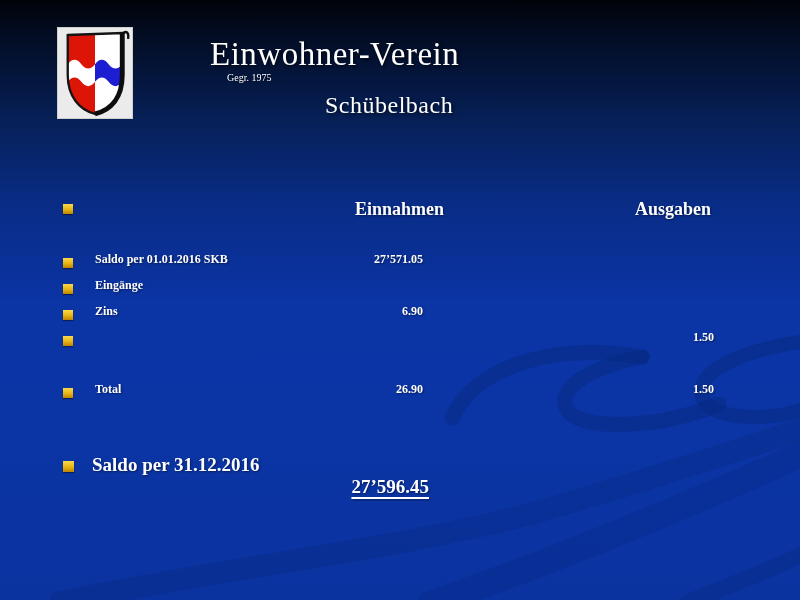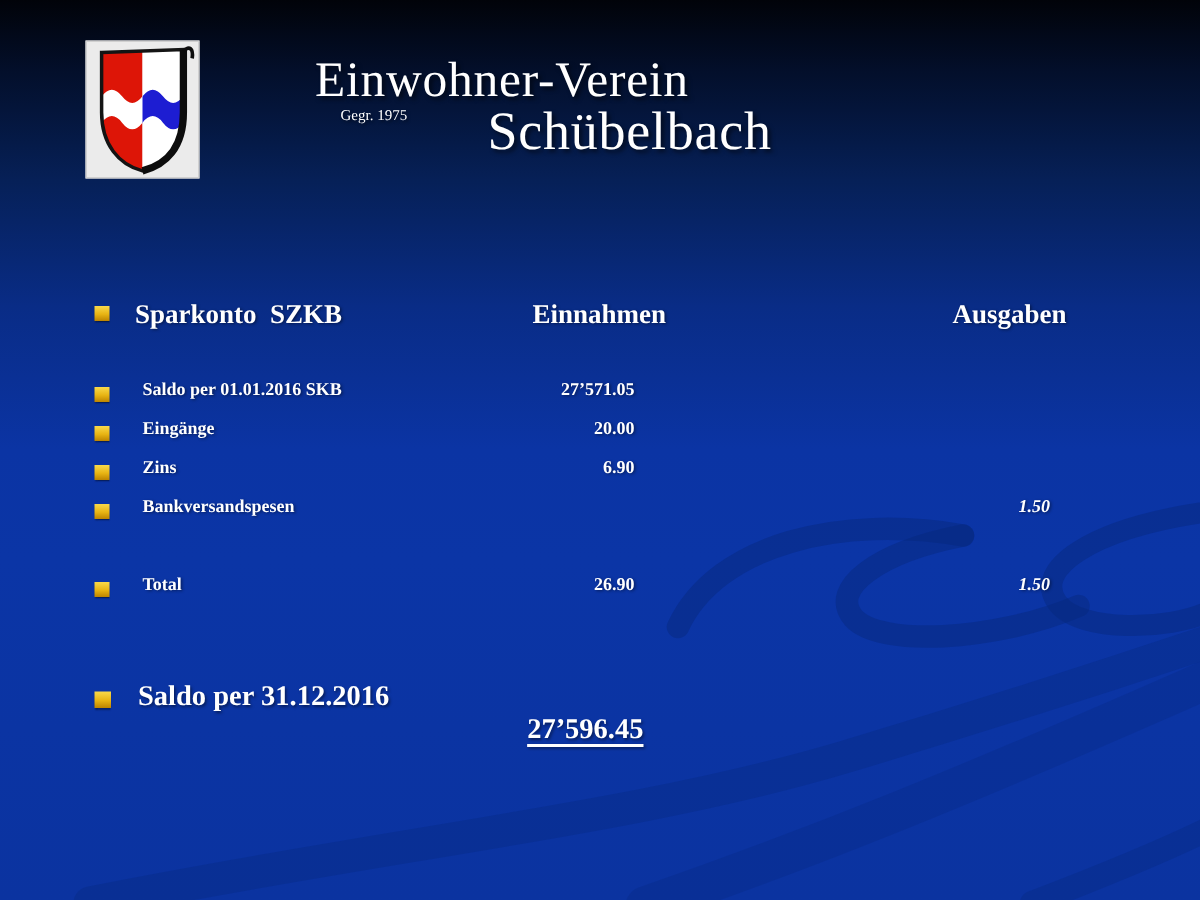--- a/index.html
+++ b/index.html
@@ -15,33 +15,33 @@
   .logo-box{
     position:absolute;left:57px;top:27px;width:76px;height:92px;
     background:#ebebeb;border:1px solid #d0d0d0;box-sizing:border-box;
   }
   .logo-box svg{display:block;width:100%;height:100%;}
   
   .title1{position:absolute;left:186px;top:36px;font-size:33px;letter-spacing:.5px;
           text-shadow:2px 2px 3px rgba(0,0,0,.55);white-space:pre;margin-left:24px;}
   .founded{position:absolute;left:227px;top:72px;font-size:10px;
           text-shadow:1px 1px 2px rgba(0,0,0,.55);white-space:pre;}
-  .title2{position:absolute;left:325px;top:66px;font-size:36px;letter-spacing:.5px;
+  .title2{position:absolute;left:325px;top:92px;font-size:24px;letter-spacing:.5px;
           text-shadow:2px 2px 3px rgba(0,0,0,.55);white-space:pre;}
   
   .bullet{position:absolute;left:63px;width:10px;height:10px;
           background:linear-gradient(180deg,#f9d94b 0%,#e8b413 55%,#bd8400 100%);
           box-shadow:0 1px 1px rgba(0,0,0,.4);}
   .lbl,.num{position:absolute;font-weight:bold;white-space:pre;
           text-shadow:1px 1px 2px rgba(0,0,0,.45);}
   .lbl{font-size:12px;}
   .num{font-size:12px;text-align:right;}
   .hdr{font-size:18px;}
   .income{left:250px;width:173px;}
-  .expense{left:560px;width:140px;font-style:italic;}
+  .expense{left:574px;width:140px;}
   .closing-lbl{font-size:19px;}
   .closing-num{font-size:19px;left:270px;width:159px;text-align:right;}
   .u{text-decoration:underline;text-decoration-thickness:1.5px;text-underline-offset:4px;}
 </style>
 </head>
 <body>
 
 <div class="slide">
 
   <svg class="swirls" width="800" height="600" viewBox="0 0 800 600">
@@ -77,38 +77,35 @@
       <path d="M66,5 L66,48 C66,72 54,84 38,88" fill="none" stroke="#0d0d0d" stroke-width="5"></path>
       <path d="M66,6 C70,2 73,4 72,11" fill="none" stroke="#0d0d0d" stroke-width="2.5"></path>
     </svg>
   </div>
 
   <div class="title1">Einwohner-Verein</div>
   <div class="founded">Gegr. 1975</div>
   <div class="title2">Schübelbach</div>
 
   <span class="bullet" style="top:204px"></span>
-  <div class="lbl hdr" style="left:90px;top:199px">Sparkonto  SZKB</div>
   <div class="lbl hdr" style="left:355px;top:199px">Einnahmen</div>
   <div class="lbl hdr" style="left:635px;top:199px">Ausgaben</div>
 
   <span class="bullet" style="top:258px"></span>
   <div class="lbl" style="left:95px;top:252px">Saldo per 01.01.2016 SKB</div>
   <div class="num income" style="top:252px">27’571.05</div>
 
   <span class="bullet" style="top:284px"></span>
   <div class="lbl" style="left:95px;top:278px">Eingänge</div>
-  <div class="num income" style="top:278px">20.00</div>
 
   <span class="bullet" style="top:310px"></span>
   <div class="lbl" style="left:95px;top:304px">Zins</div>
   <div class="num income" style="top:304px">6.90</div>
 
   <span class="bullet" style="top:336px"></span>
-  <div class="lbl" style="left:95px;top:330px">Bankversandspesen</div>
   <div class="num expense" style="top:330px">1.50</div>
 
   <span class="bullet" style="top:388px"></span>
   <div class="lbl" style="left:95px;top:382px">Total</div>
   <div class="num income" style="top:382px">26.90</div>
   <div class="num expense" style="top:382px">1.50</div>
 
   <span class="bullet" style="top:461px;width:11px;height:11px"></span>
   <div class="lbl closing-lbl" style="left:92px;top:454px">Saldo per 31.12.2016</div>
   <div class="num closing-num" style="top:454px">

